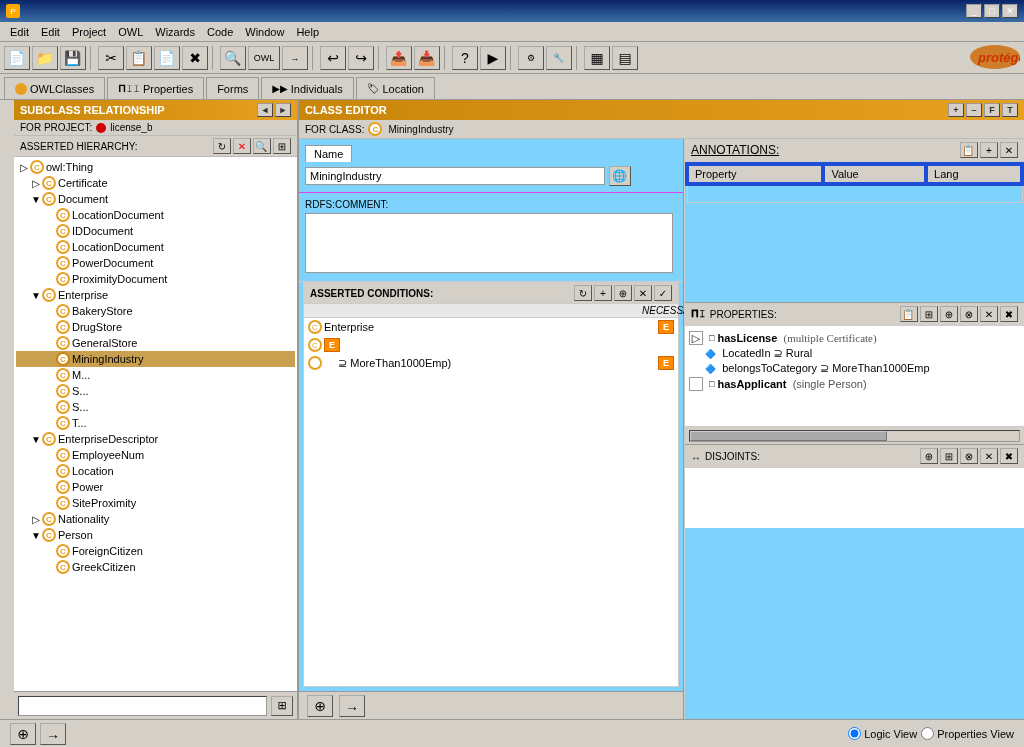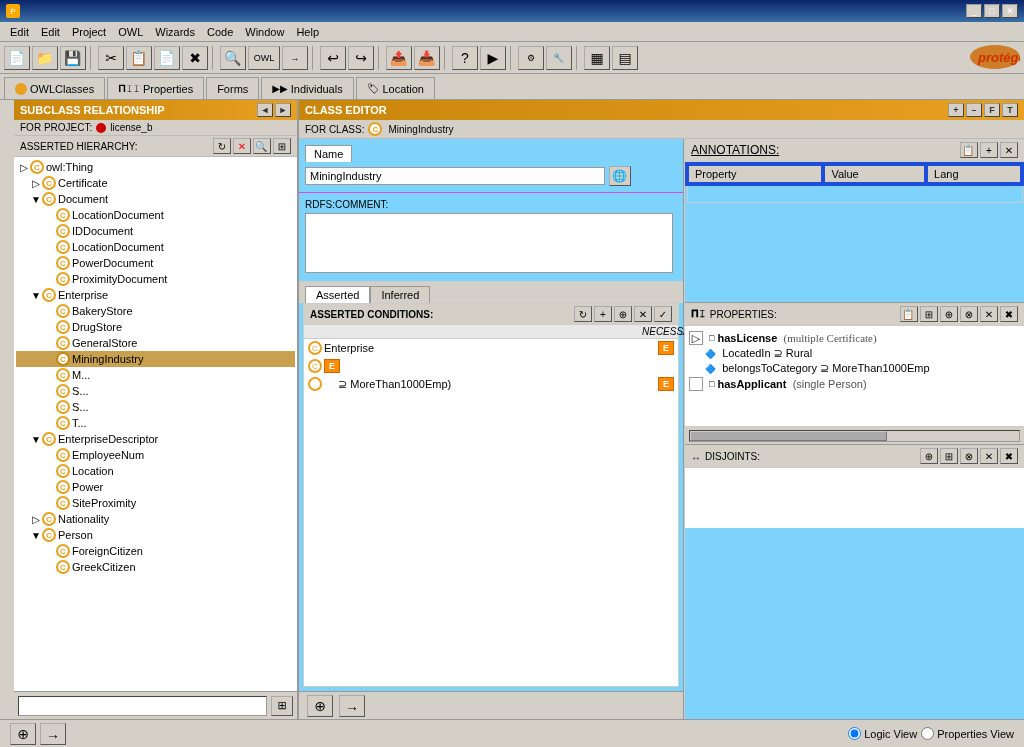--- a/index.html
+++ b/index.html
@@ -620,24 +620,20 @@
             <input type="text" class="name-input" value="MiningIndustry" style="">
             <div class="globe-btn">🌐</div>
           </div>
         </div>
 
         <div class="comment-section">
           <div class="comment-label">RDFS:COMMENT:</div>
           <textarea class="comment-textarea" style=""></textarea>
         </div>
 
-        <div class="asserted-tabs">
-          <div class="asserted-tab active">Asserted</div>
-          <div class="asserted-tab">Inferred</div>
-        </div>
 
         <div class="conditions-area">
           <div class="conditions-header">
             <span class="conditions-label">ASSERTED CONDITIONS:</span>
             <div class="conditions-btns">
               <div class="cond-btn">↻</div>
               <div class="cond-btn">+</div>
               <div class="cond-btn">⊕</div>
               <div class="cond-btn">✕</div>
               <div class="cond-btn">✓</div>

